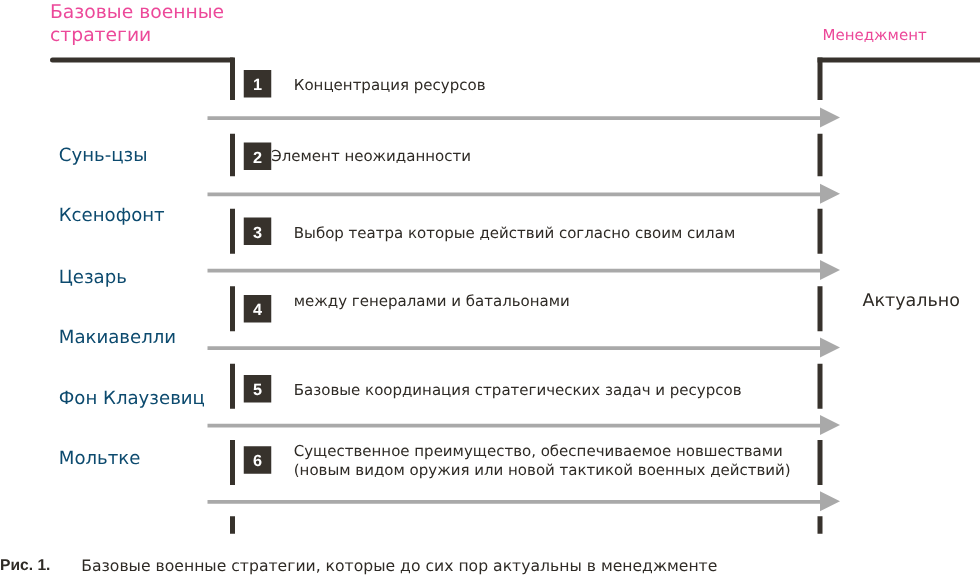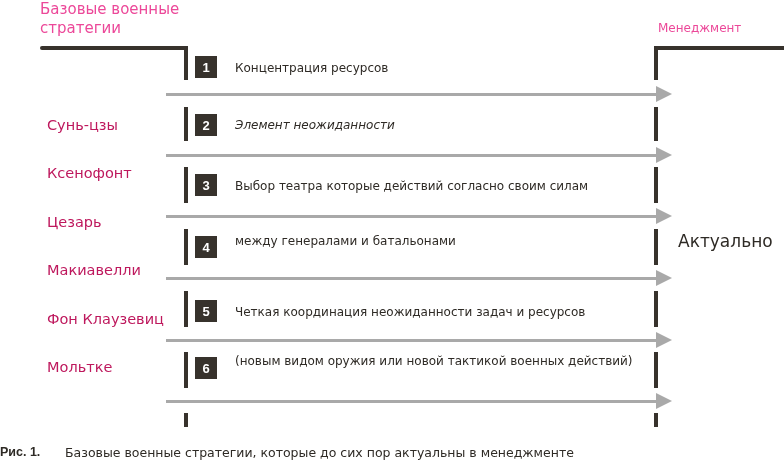--- a/index.html
+++ b/index.html
@@ -1,19 +1,19 @@
 <!DOCTYPE html>
 <html><head>
 <meta charset="utf-8">
 <style>
   html,body{margin:0;padding:0;background:#fff;}
   body{width:784px;height:463px;position:relative;overflow:hidden;font-family:"DejaVu Sans","Liberation Sans",sans-serif;color:#2e2a25;}
   .abs{position:absolute;}
   .hdr{font-size:15px;line-height:19px;color:#ec4899;}
-  .name{font-size:14.5px;color:#be185d;white-space:nowrap;}
+  .name{font-size:14.5px;color:#0c4a6e;white-space:nowrap;}
   .dark{background:#37322c;}
   .num{width:22px;height:22px;background:#37322c;color:#fff;font-weight:bold;font-size:13px;display:flex;align-items:center;justify-content:center;font-family:"Liberation Sans",sans-serif;}
   .txt{font-size:12px;line-height:15px;color:#2e2a25;white-space:nowrap;}
   .arrow{height:3px;background:#a9a9a9;}
   .head{width:0;height:0;border-top:8px solid transparent;border-bottom:8px solid transparent;border-left:16px solid #a9a9a9;}
   .cap-b{font-weight:bold;font-size:12.5px;font-family:"Liberation Sans",sans-serif;}
   .cap{font-size:12.5px;}
 </style>
 </head>
 <body>
@@ -37,21 +37,21 @@
 <div class="abs name" style="left:47px;top:359px;">Мольтке</div>
 
 <div class="abs num" style="left:195px;top:56px;">1</div>
 <div class="abs txt" style="left:235px;top:61px;">
     <div>Концентрация ресурсов</div>
   </div>
 
 <div class="abs dark" style="left:184px;top:107px;width:4px;height:34px;"></div>
 <div class="abs dark" style="left:654px;top:107px;width:4px;height:34px;"></div>
 <div class="abs num" style="left:195px;top:114px;">2</div>
-<div class="abs txt" style="left:235px;top:118px;font-style:italic;">
+<div class="abs txt" style="left:217px;top:118px;">
     <div>Элемент неожиданности</div>
   </div>
 
 <div class="abs dark" style="left:184px;top:167px;width:4px;height:36px;"></div>
 <div class="abs dark" style="left:654px;top:167px;width:4px;height:36px;"></div>
 <div class="abs num" style="left:195px;top:174px;">3</div>
 <div class="abs txt" style="left:235px;top:179px;">
     <div>Выбор театра которые действий согласно своим силам</div>
   </div>
 
@@ -59,44 +59,45 @@
 <div class="abs dark" style="left:654px;top:229px;width:4px;height:36px;"></div>
 <div class="abs num" style="left:195px;top:236px;">4</div>
 <div class="abs txt" style="left:235px;top:234px;">
     <div>между генералами и батальонами</div>
 </div>
 
 <div class="abs dark" style="left:184px;top:291px;width:4px;height:36px;"></div>
 <div class="abs dark" style="left:654px;top:291px;width:4px;height:36px;"></div>
 <div class="abs num" style="left:195px;top:300px;">5</div>
 <div class="abs txt" style="left:235px;top:305px;">
-    <div>Четкая координация неожиданности задач и ресурсов</div>
+    <div>Базовые координация стратегических задач и ресурсов</div>
   </div>
 
 <div class="abs dark" style="left:184px;top:352px;width:4px;height:36px;"></div>
 <div class="abs dark" style="left:654px;top:352px;width:4px;height:36px;"></div>
 <div class="abs num" style="left:195px;top:357px;">6</div>
 <div class="abs txt" style="left:235px;top:354px;">
+  <div>Существенное преимущество, обеспечиваемое новшествами</div>
     <div>(новым видом оружия или новой тактикой военных действий)</div>
 </div>
 
 <div class="abs dark" style="left:184px;top:413px;width:4px;height:14px;"></div>
 <div class="abs dark" style="left:654px;top:413px;width:4px;height:14px;"></div>
 
 <div class="abs arrow" style="left:166px;top:93px;width:492px;"></div>
 <div class="abs head" style="left:656px;top:86px;"></div>
 <div class="abs arrow" style="left:166px;top:154px;width:492px;"></div>
 <div class="abs head" style="left:656px;top:147px;"></div>
 <div class="abs arrow" style="left:166px;top:215px;width:492px;"></div>
 <div class="abs head" style="left:656px;top:208px;"></div>
 <div class="abs arrow" style="left:166px;top:277px;width:492px;"></div>
 <div class="abs head" style="left:656px;top:270px;"></div>
 <div class="abs arrow" style="left:166px;top:339px;width:492px;"></div>
 <div class="abs head" style="left:656px;top:332px;"></div>
 <div class="abs arrow" style="left:166px;top:400px;width:492px;"></div>
 <div class="abs head" style="left:656px;top:393px;"></div>
 
-<div class="abs" style="left:678px;top:233px;width:90px;text-align:center;font-size:17px;line-height:17px;">
+<div class="abs" style="left:678px;top:233px;width:90px;text-align:right;font-size:14px;line-height:17px;">
   <div>Актуально</div>
 </div>
 
 <div class="abs cap-b" style="left:0px;top:445px;">Рис. 1.</div>
 <div class="abs cap" style="left:65px;top:445px;white-space:nowrap;">Базовые военные стратегии, которые до сих пор актуальны в менеджменте</div>
 
 </body></html>

